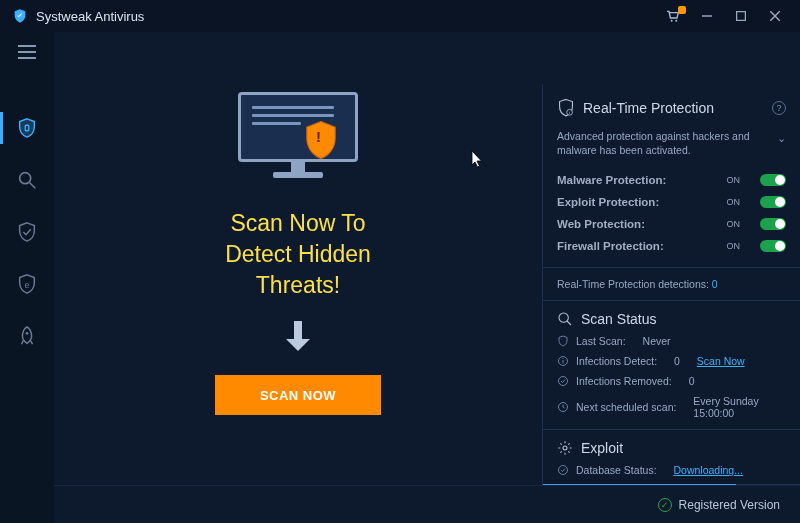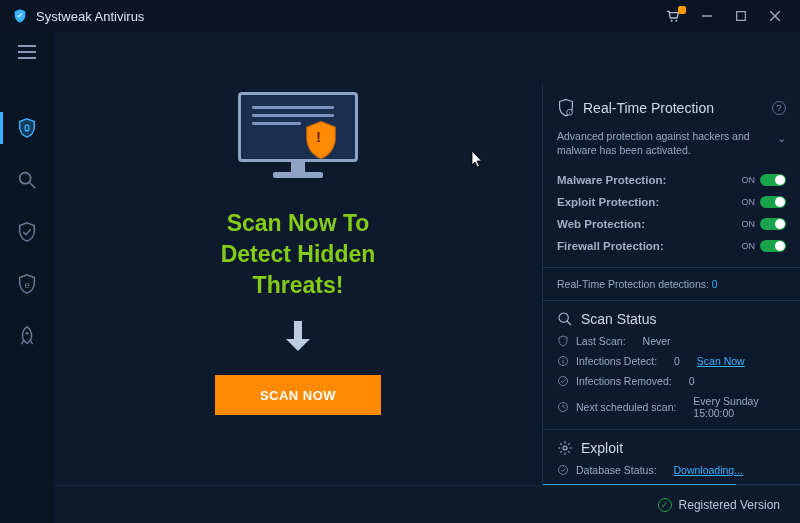--- a/index.html
+++ b/index.html
@@ -29,35 +29,35 @@
 .monitor { width: 120px; height: 90px; position: relative; margin-bottom: 26px; }
 .monitor .screen { position: absolute; top: 0; left: 0; right: 0; height: 70px; border: 3px solid #8fa4c4; border-radius: 4px; background: #1a2f4f; }
 .monitor .lines { position: absolute; top: 14px; left: 14px; right: 24px; }
 .monitor .lines div { height: 3px; background: #7a94bd; margin-bottom: 5px; border-radius: 1px; }
 .monitor .lines div:nth-child(3) { width: 60%; }
 .monitor .stand { position: absolute; bottom: 10px; left: 50%; transform: translateX(-50%); width: 14px; height: 10px; background: #8fa4c4; }
 .monitor .base { position: absolute; bottom: 4px; left: 50%; transform: translateX(-50%); width: 50px; height: 6px; background: #8fa4c4; border-radius: 2px; }
 .monitor .shield { position: absolute; top: 28px; left: 66px; width: 34px; height: 40px; }
 .monitor .bang { position: absolute; top: 36px; left: 78px; color: #5b2800; font-weight: bold; font-size: 15px; }
 
-.headline { font-size: 23px; color: #84cc16; text-align: center; line-height: 1.35; font-weight: 700; white-space: pre-line; margin-bottom: 12px; }
+.headline { font-size: 23px; color: #fde047; text-align: center; line-height: 1.35; font-weight: 400; white-space: pre-line; margin-bottom: 12px; }
 .arrow { margin: 8px 0 22px; color: #bccae0; }
 .scan-btn { width: 166px; height: 40px; background: #ff8a00; color: #fff; border: none; font-size: 13px; font-weight: 600; letter-spacing: 0.5px; cursor: pointer; }
 .cursor { position: absolute; left: 471px; top: 150px; color: #fff; pointer-events: none; }
 
 .panel { width: 258px; border-left: 1px solid #1c3050; padding: 14px 14px 8px 14px; margin-top: 52px; overflow-y: auto; font-size: 11.5px; position: relative; }
 .panel .sec-head { display: flex; align-items: center; gap: 8px; color: #cdd8e9; }
 .panel .sec-head .ttl { font-size: 14px; }
 .panel .help { margin-left: auto; width: 14px; height: 14px; border: 1px solid #5a7090; border-radius: 50%; display: flex; align-items: center; justify-content: center; font-size: 9px; color: #7a90b0; cursor: pointer; }
 .panel .desc { display: flex; align-items: flex-start; gap: 2px; color: #98a8c4; margin: 12px 0; font-size: 10.5px; line-height: 1.3; }
 .panel .chev { color: #7a90b0; margin-top: 2px; }
 .toggles .row { display: flex; align-items: center; height: 22px; }
 .toggles .label { color: #a0aec4; font-weight: bold; }
 .toggles .sp { flex: 1; }
-.toggles .onlbl { font-size: 9px; color: #8fa0ba; margin-right: 5px; }
+.toggles .onlbl { font-size: 9px; color: #8fa0ba; margin-right: 20px; }
 .toggle { width: 26px; height: 12px; background: #1aa34a; border-radius: 7px; position: relative; cursor: pointer; }
 .toggle .knob { position: absolute; top: 1px; right: 1px; width: 10px; height: 10px; background: #fff; border-radius: 50%; }
 .divider { height: 1px; background: #1e3252; margin: 10px -14px; }
 .det-line { color: #98a8c4; font-size: 10.5px; }
 .det-line .count { color: #3bb0ff; }
 .sstatus .row { display: flex; align-items: center; gap: 7px; color: #98a8c4; margin-bottom: 8px; font-size: 10.5px; }
 .sstatus .ic { width: 12px; height: 12px; color: #6a7e9c; flex-shrink: 0; }
 .link { color: #3bb0ff; text-decoration: underline; cursor: pointer; }
 .sstatus .sched { white-space: pre-line; }
 .progress { height: 3px; background: #1c3050; margin: 4px -14px 0; position: relative; }

